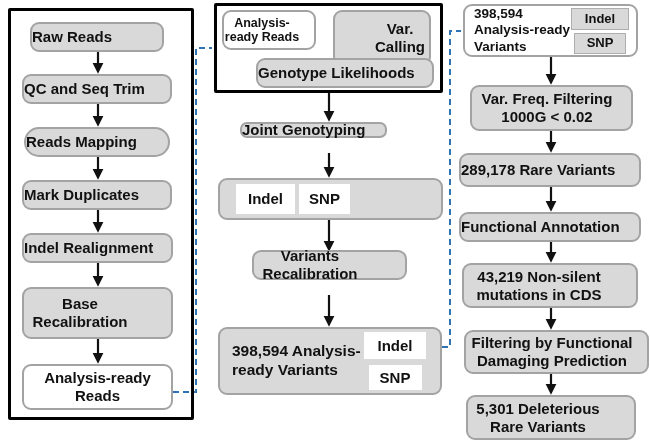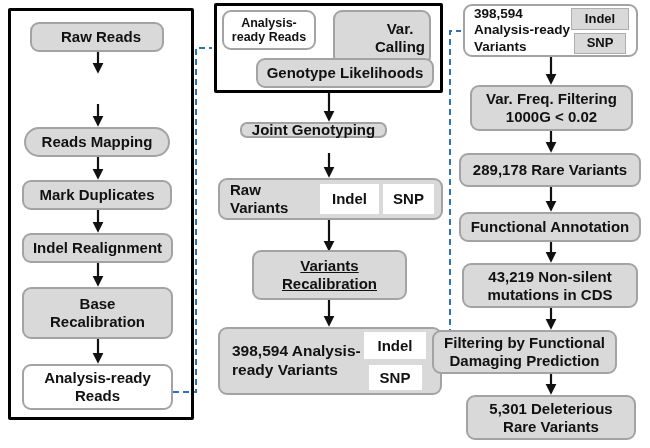--- a/index.html
+++ b/index.html
@@ -9,21 +9,21 @@
     font-weight:bold;color:#111111;overflow:hidden;
   }
   #connectors{position:absolute;left:0;top:0;width:650px;height:448px;}
   .frame{
     position:absolute;border:3px solid #000000;border-radius:2px;
     box-sizing:border-box;background:transparent;
   }
   .box{
     position:absolute;box-sizing:border-box;
     background:#d9d9d9;border:2px solid #a3a3a3;border-radius:9px;
-    display:flex;align-items:center;justify-content:center;
+    display:flex;align-items:center;
     text-align:center;font-size:15px;line-height:1.2;
   }
   .box.white{background:#ffffff;}
   .box.leftlab{justify-content:flex-start;text-align:left;}
   .chip{
     box-sizing:border-box;background:#ffffff;border-radius:0;
     display:flex;align-items:center;justify-content:center;
     font-size:15px;flex:0 0 auto;
   }
   .chip.gray{background:#d9d9d9;border:1px solid #aeaeae;font-size:13px;}
@@ -62,22 +62,25 @@
       <line x1="551" y1="374" x2="551" y2="386"></line>
     </g>
     <g stroke="#2e74b5" stroke-width="2" stroke-dasharray="6 4" fill="none">
       <path d="M173,392 L196,392 L196,48 L212,48"></path>
       <path d="M442,347 L450,347 L450,31 L461,31"></path>
     </g>
   </svg>
 
   <div class="frame" style="left:8px;top:8px;width:186px;height:412px;"></div>
 
-  <div class="box" style="left:30px;top:22px;width:134px;height:30px;padding-left:8px;">
+  <div class="box" style="left:30px;top:22px;width:134px;height:30px;">
     <span>Raw Reads</span>
+  </div>
+  <div class="box" style="left:22px;top:74px;width:150px;height:30px;">
+    <span>QC and Seq Trim</span>
   </div>
   <div class="box" style="left:24px;top:127px;width:146px;height:30px;border-radius:15px;">
     <span>Reads Mapping</span>
   </div>
   <div class="box" style="left:22px;top:180px;width:150px;height:30px;">
     <span>Mark Duplicates</span>
   </div>
   <div class="box" style="left:22px;top:233px;width:151px;height:30px;">
     <span>Indel Realignment</span>
   </div>
@@ -98,26 +101,25 @@
   </div>
   <div class="box" style="left:256px;top:58px;width:178px;height:30px;">
     <span>Genotype Likelihoods</span>
   </div>
 
   <div class="box" style="left:240px;top:122px;width:147px;height:16px;border-radius:7px;">
     <span>Joint Genotyping</span>
   </div>
 
   <div class="box leftlab" style="left:218px;top:178px;width:225px;height:42px;padding:0 7px 0 10px;">
-    <span>Raw Variants</span>
     <span class="chip" style="width:59px;height:30px;margin-left:6px;">Indel</span>
     <span class="chip" style="width:51px;height:30px;margin-left:4px;">SNP</span>
   </div>
 
-  <div class="box" style="left:252px;top:250px;width:155px;height:50px;text-decoration:underline;">
+  <div class="box" style="left:252px;top:250px;width:155px;height:30px;">
     <span class="wrap110">Variants Recalibration</span>
   </div>
 
   <div class="box leftlab" style="left:218px;top:327px;width:224px;height:68px;padding:0 14px 0 12px;">
     <span style="display:inline-block;max-width:142px;font-size:15.5px;">398,594 Analysis-ready Variants</span>
     <span class="vchips" style="gap:6px;">
       <span class="chip" style="width:62px;height:27px;">Indel</span>
       <span class="chip" style="width:53px;height:25px;">SNP</span>
     </span>
   </div>
@@ -135,20 +137,20 @@
   </div>
   <div class="box" style="left:459px;top:153px;width:182px;height:34px;">
     <span>289,178 Rare Variants</span>
   </div>
   <div class="box" style="left:459px;top:212px;width:182px;height:30px;">
     <span>Functional Annotation</span>
   </div>
   <div class="box" style="left:462px;top:263px;width:176px;height:45px;">
     <span style="display:inline-block;max-width:150px;">43,219 Non-silent mutations in CDS</span>
   </div>
-  <div class="box" style="left:432px;top:330px;width:185px;height:44px;">
+  <div class="box" style="left:464px;top:330px;width:185px;height:44px;">
     <span style="display:inline-block;max-width:172px;">Filtering by Functional Damaging Prediction</span>
   </div>
   <div class="box" style="left:466px;top:395px;width:170px;height:45px;">
     <span style="display:inline-block;max-width:140px;">5,301 Deleterious Rare Variants</span>
   </div>
 
 </div>
 
 </body></html>

